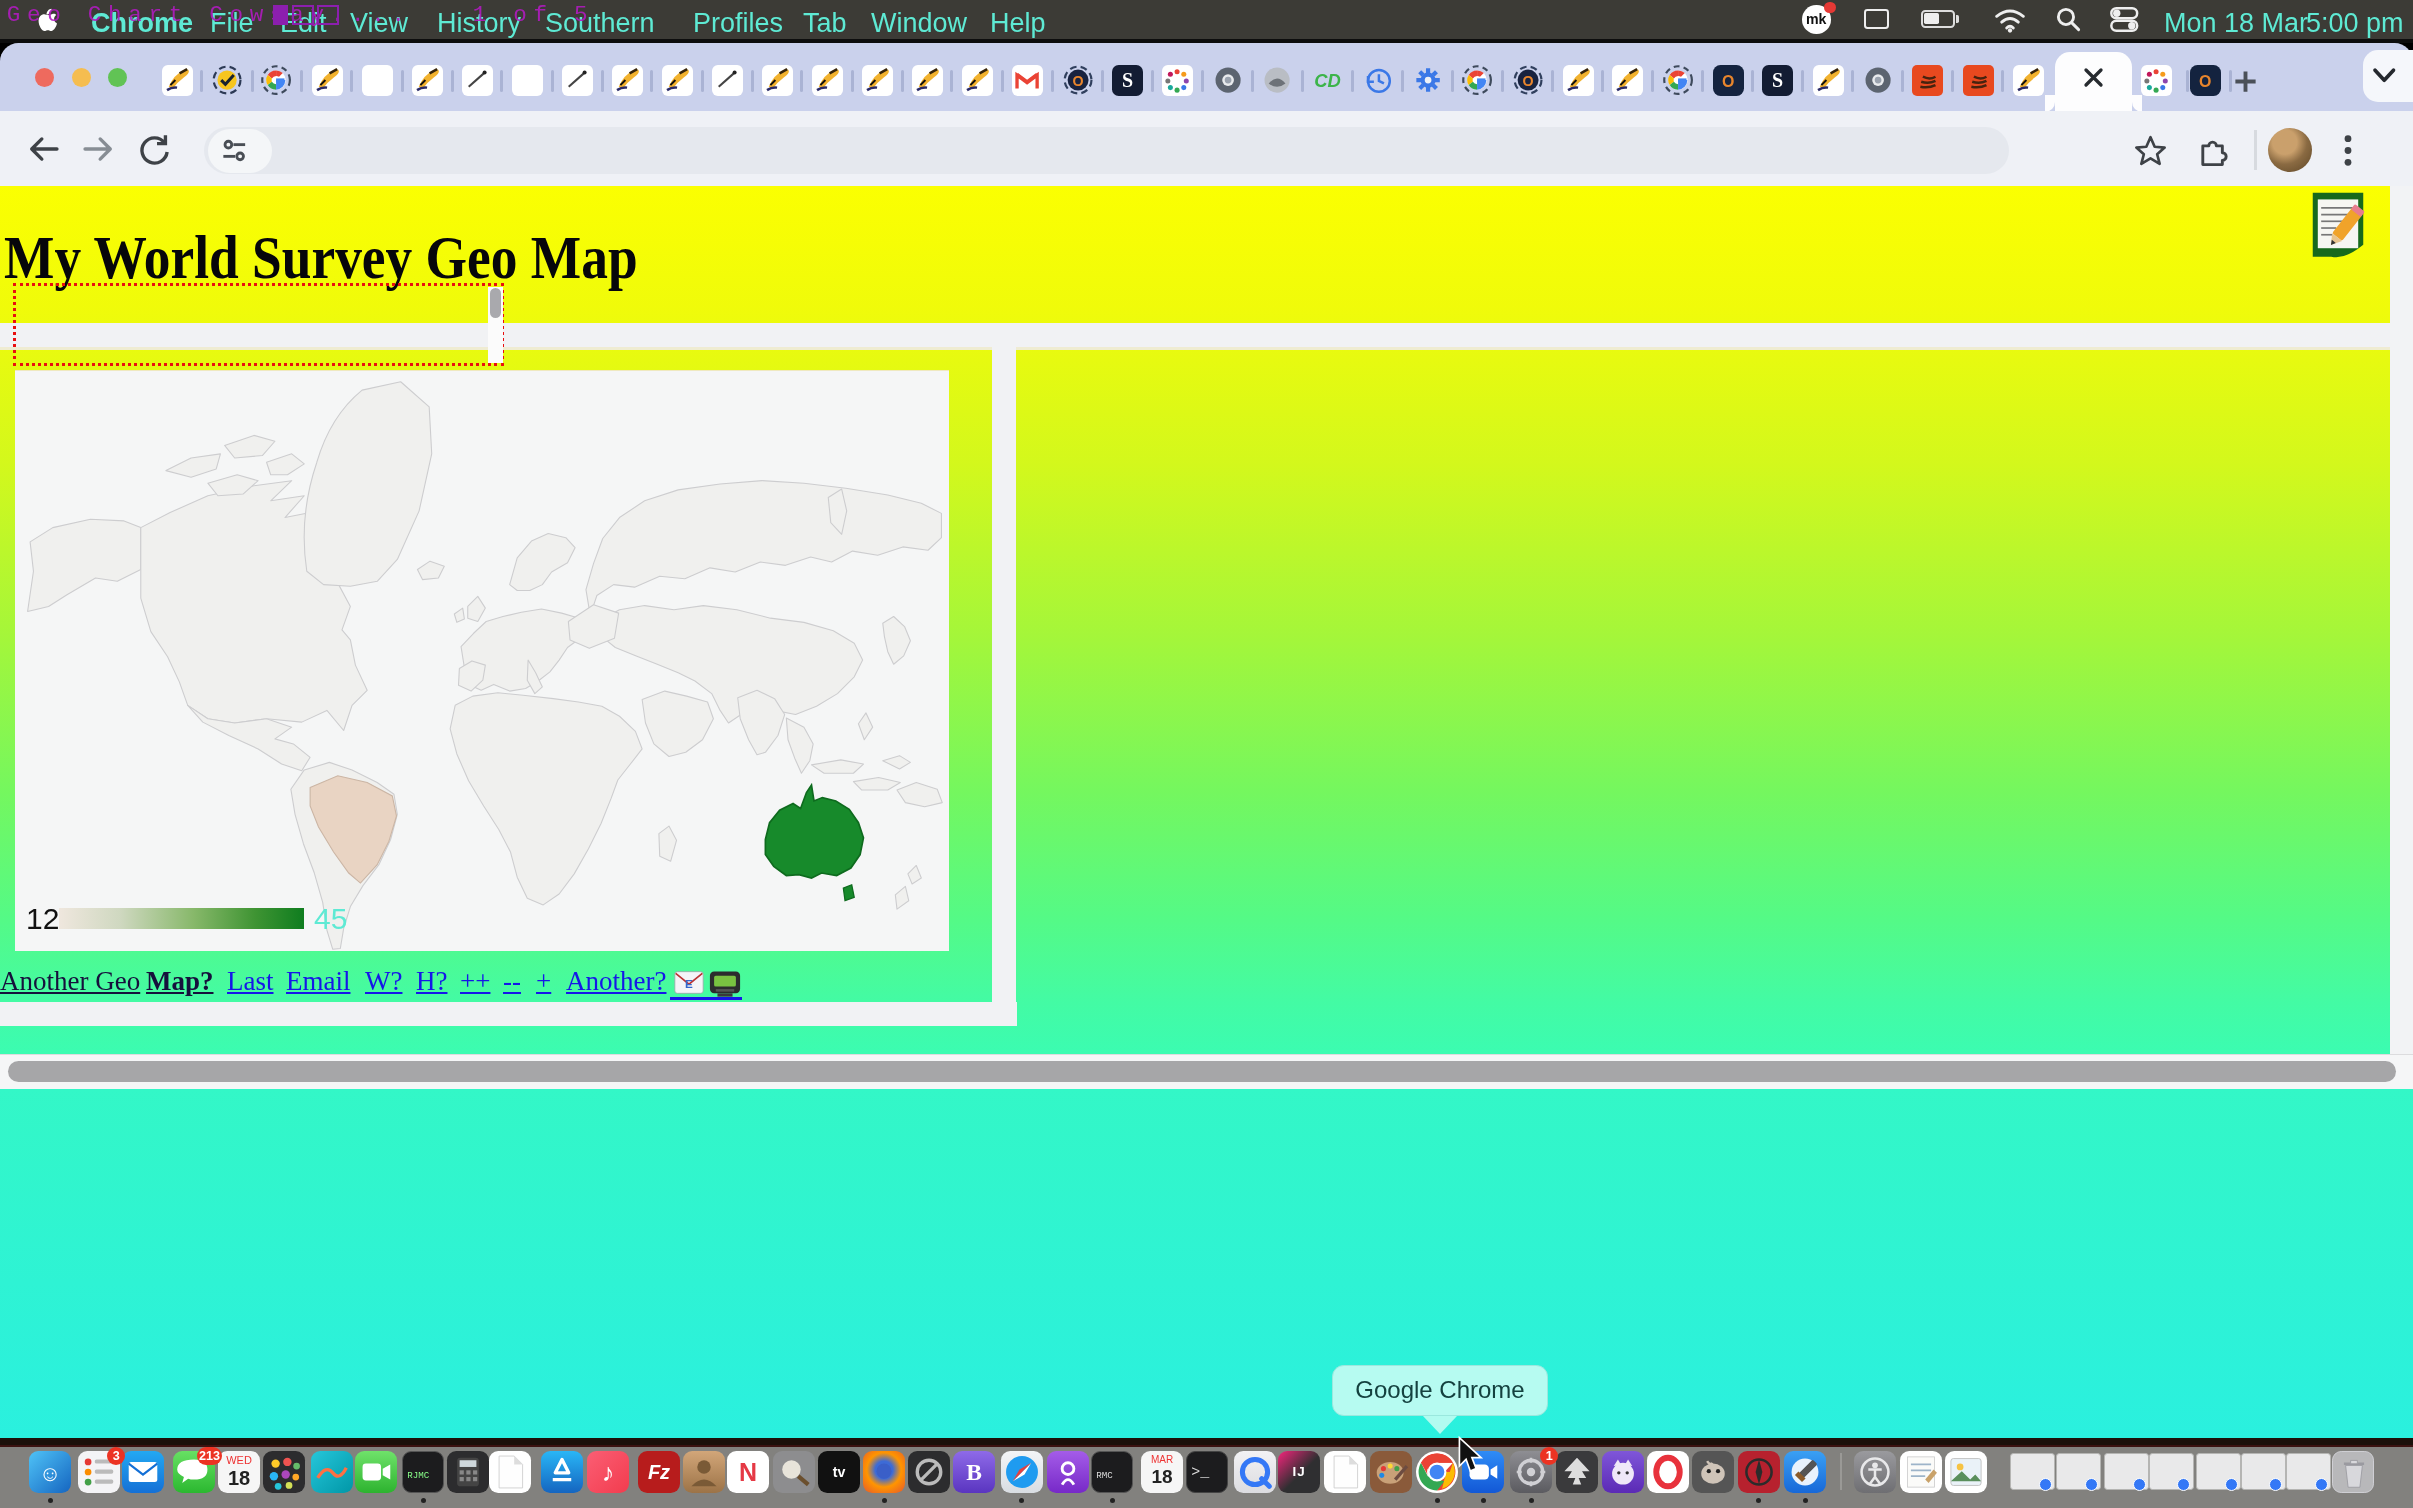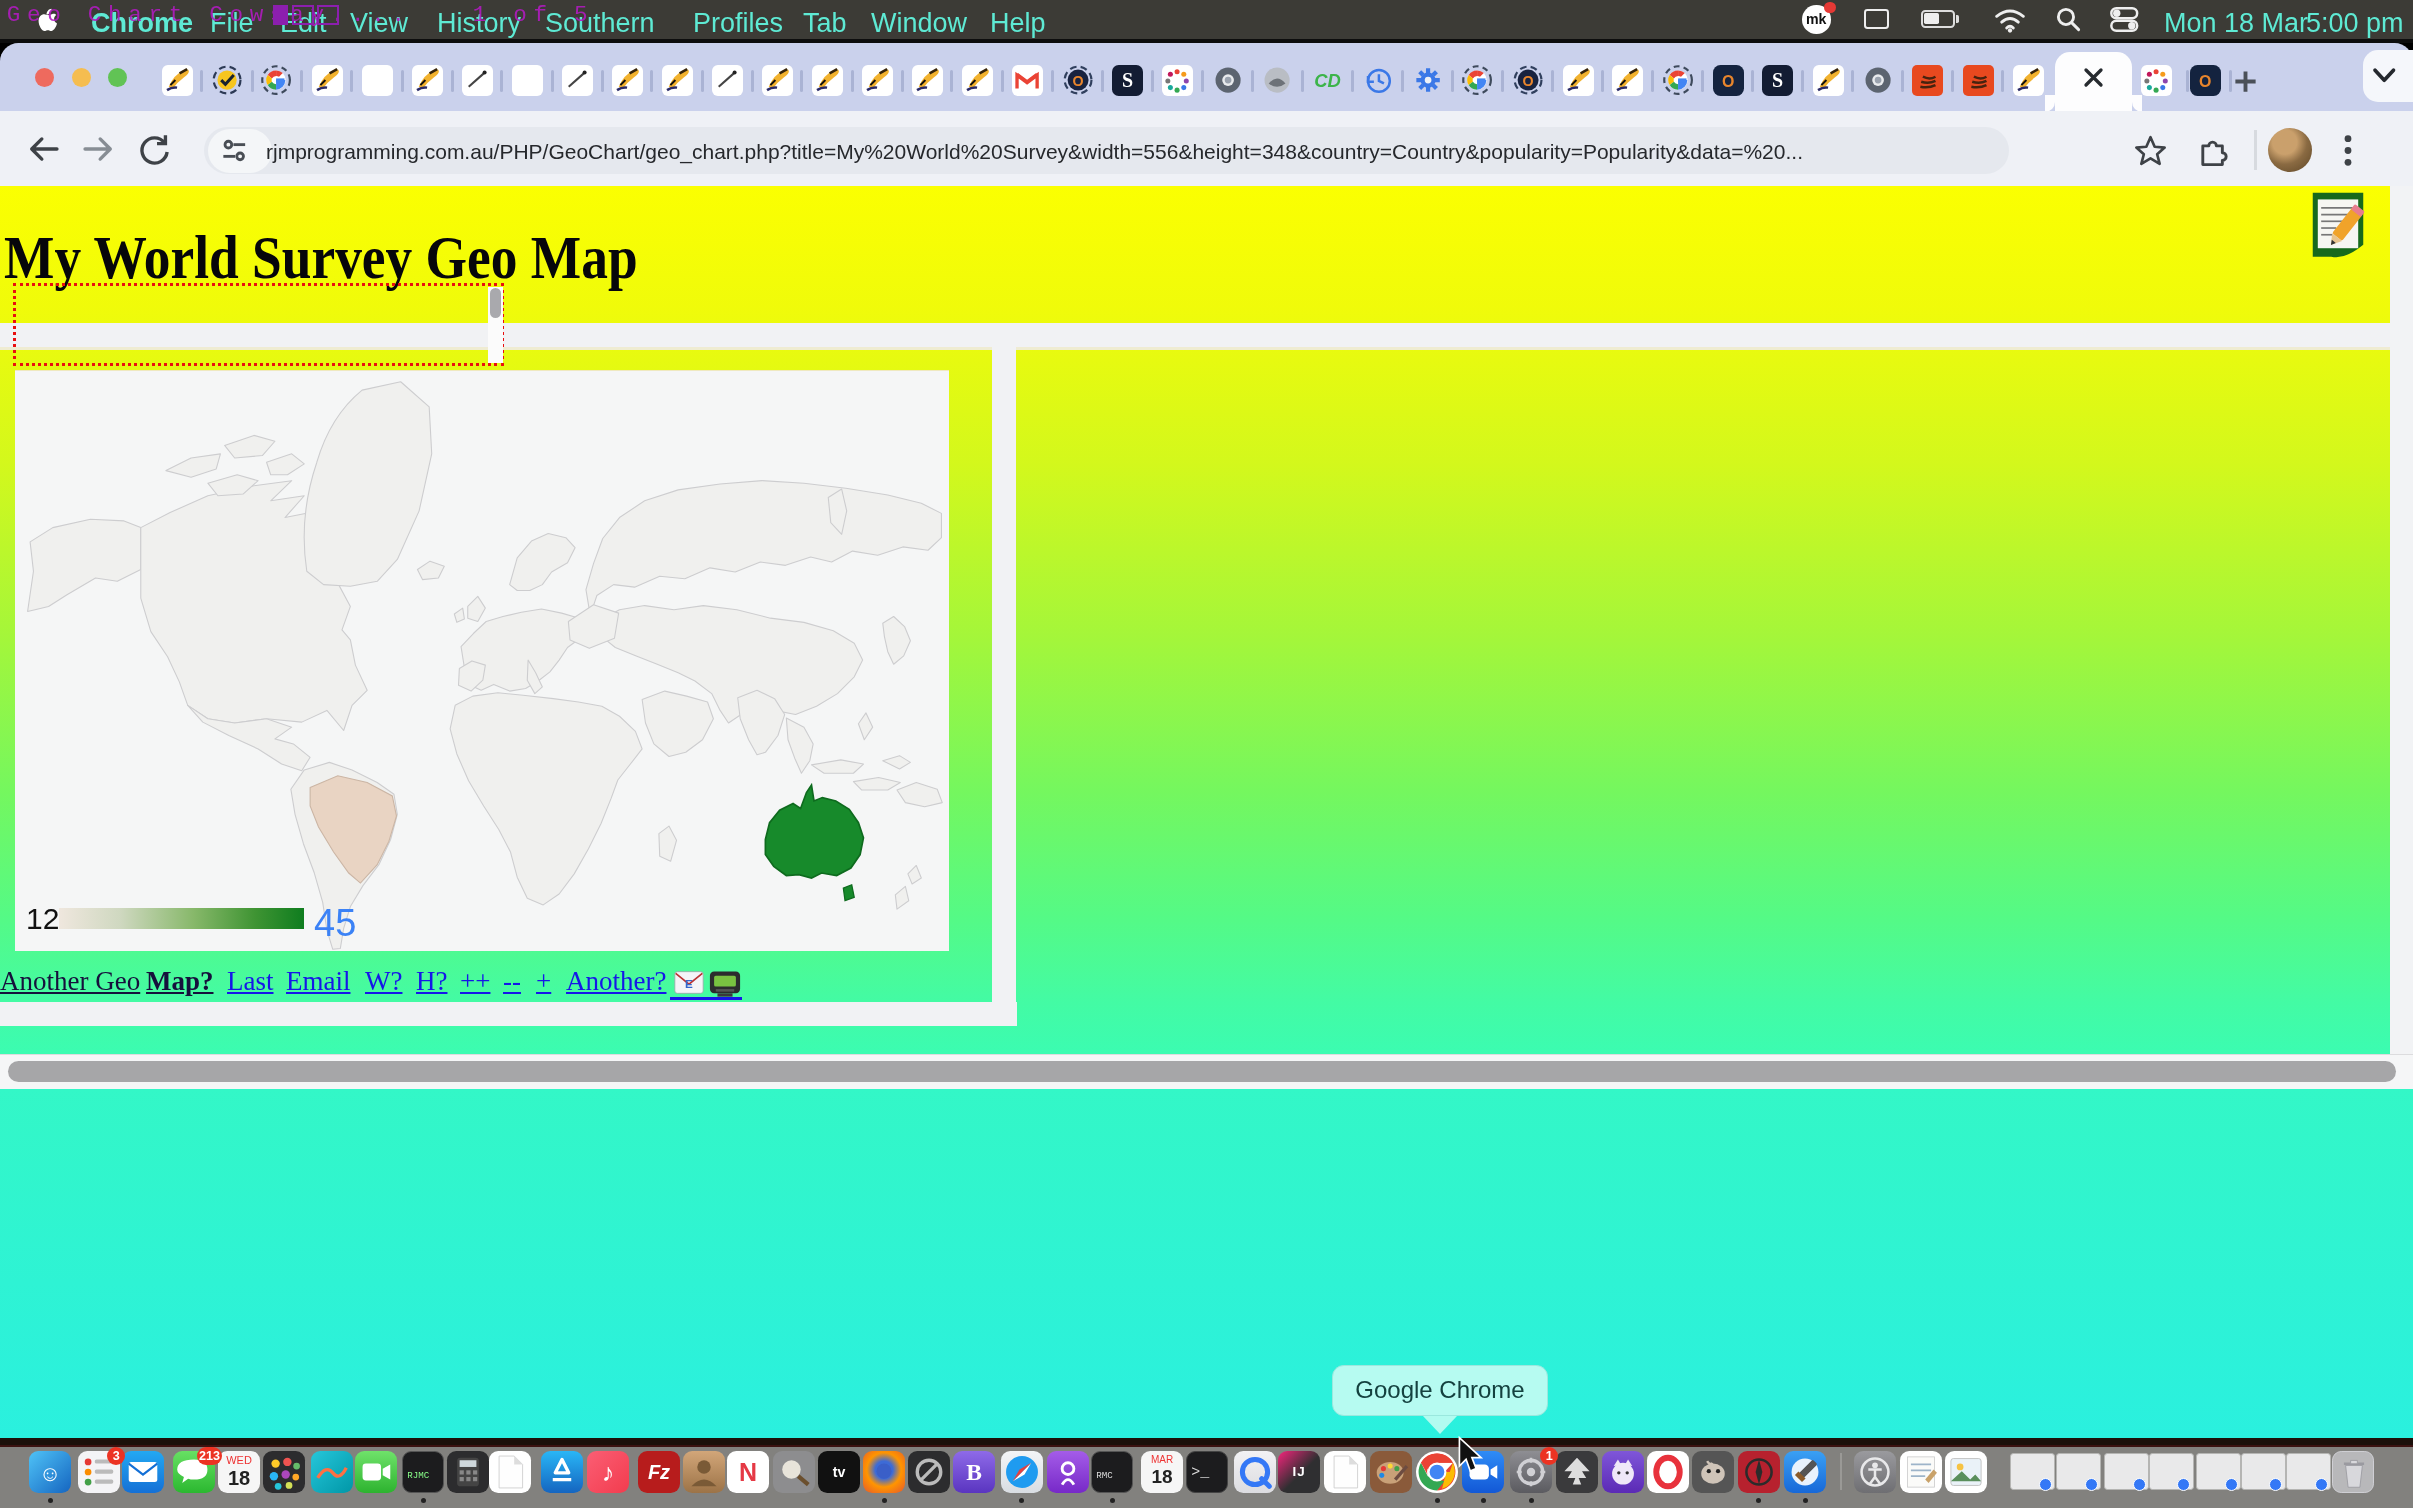--- a/index.html
+++ b/index.html
@@ -25,21 +25,21 @@
 #vstrip{left:992px;top:347px;width:24px;height:679px;background:#f1f2f4}
 #hstrip{left:0;top:1002px;width:1017px;height:23.5px;background:#f1f2f4}
 #rscroll{left:2390px;top:186px;width:23.5px;height:868px;background:#f2f3f5}
 h1{position:absolute;left:4.2px;top:223px;font-family:"Liberation Serif",serif;font-weight:bold;color:#06060a;font-size:61px;transform:scaleX(.875);transform-origin:0 0;white-space:nowrap}
 #cowbox{left:13.4px;top:283px;width:491px;height:83px;border:3.4px dotted #e90f0f;background:transparent}
 #cowtxt{left:15px;top:287px;height:75px;overflow:hidden;font-family:"Liberation Mono",monospace;font-size:14.2px;line-height:17px;letter-spacing:-0.8px;color:#111;white-space:pre}
 #cowsb{left:488px;top:287px;width:15px;height:76px;background:#fbfbfb}
 #cowthumb{left:490px;top:288px;width:11px;height:30px;background:#a9a9ad;border-radius:5.9px}
 #mapbox{left:15px;top:370px;width:934px;height:581px;background:#f5f6f6;border-top:1.7px solid #efe9c0}
 #legend12{left:26px;top:902px;font-size:30px;color:#111}
-#legend45{left:314px;top:902px;font-size:38px;color:#3b82f6}
+#legend45{left:314px;top:902px;font-size:30px;color:#5eead4}
 #legbar{left:59px;top:908px;width:245px;height:21px;background:linear-gradient(90deg,#efe7de,#cfd8c0 25%,#87b86a 55%,#3f9433 80%,#0f7d1f 100%)}
 .lnk{position:absolute;top:966px;font-family:"Liberation Serif",serif;font-size:27px;white-space:nowrap}
 .blue{color:#1616e8;text-decoration:underline}
 .dark{color:#16103c;text-decoration:underline}
 
 #hscroll{left:0;top:1054px;width:2413px;height:35px;background:#f5f6f7;border-top:1.7px solid #dcdcde}
 #hthumb{left:8.4px;top:1061px;width:2388px;height:21px;background:#a6a6a8;border-radius:11px}
 
 #wall{left:0;top:1089px;width:2413px;height:352px;background:linear-gradient(180deg,#33f7c7 0%,#2ef3d4 55%,#2af0df 100%)}
 #tooltip{left:1332px;top:1365px;width:216px;height:51px;background:#b6fbf1;border:1.7px solid #9ae8de;border-radius:11.7px;color:#14413f;font-size:24px;text-align:center;line-height:48px}
@@ -400,21 +400,20 @@
 <div class="abs" id="pill"></div>
 <div class="abs" style="left:208px;top:129px;width:64px;height:44px;border-radius:22px;background:#f4f6f8"></div>
 <svg class="abs" style="left:220px;top:137px" width="28.5" height="27" viewBox="0 0 34 32">
       <g stroke="#494e55" stroke-width="3.4" fill="none">
         <circle cx="10" cy="9" r="4"></circle>
         <path d="M16 9 H30"></path>
         <circle cx="24" cy="23" r="4"></circle>
         <path d="M4 23 H18"></path>
       </g>
     </svg>
-<div class="abs" id="urltext">rjmprogramming.com.au/PHP/GeoChart/geo_chart.php?title=My%20World%20Survey&amp;width=556&amp;height=348&amp;country=Country&amp;popularity=Popularity&amp;data=%20...</div>
 <svg class="abs" style="left:2133px;top:133px" width="35" height="35" viewBox="0 0 42 42">
       <path d="M21 5 L26 16.5 L38 17.5 L29 25.5 L32 37 L21 30.5 L10 37 L13 25.5 L4 17.5 L16 16.5 Z" fill="none" stroke="#3e4247" stroke-width="3.2" stroke-linejoin="round"></path>
     </svg>
 <svg class="abs" style="left:2196px;top:134px" width="34" height="34" viewBox="0 0 40 40">
       <path d="M8 14 H15 a4.5 4.5 0 1 1 9 0 H31 V22 a4.5 4.5 0 1 1 0 9 V36 H8 Z" fill="none" stroke="#3e4247" stroke-width="3.4" stroke-linejoin="round"></path>
     </svg>
 <div class="abs" style="left:2254px;top:130px;width:2.5px;height:40px;background:#d7dadf"></div>
 <div class="abs" style="left:2268px;top:128px;width:44px;height:44px;border-radius:50%;background:radial-gradient(circle at 38% 32%,#caa06c 0 30%,#8a6a42 55%,#5d4626 100%)"></div>
 <svg class="abs" style="left:2331px;top:131px" width="34" height="39" viewBox="0 0 40 46">
       <g fill="#3e4247">

